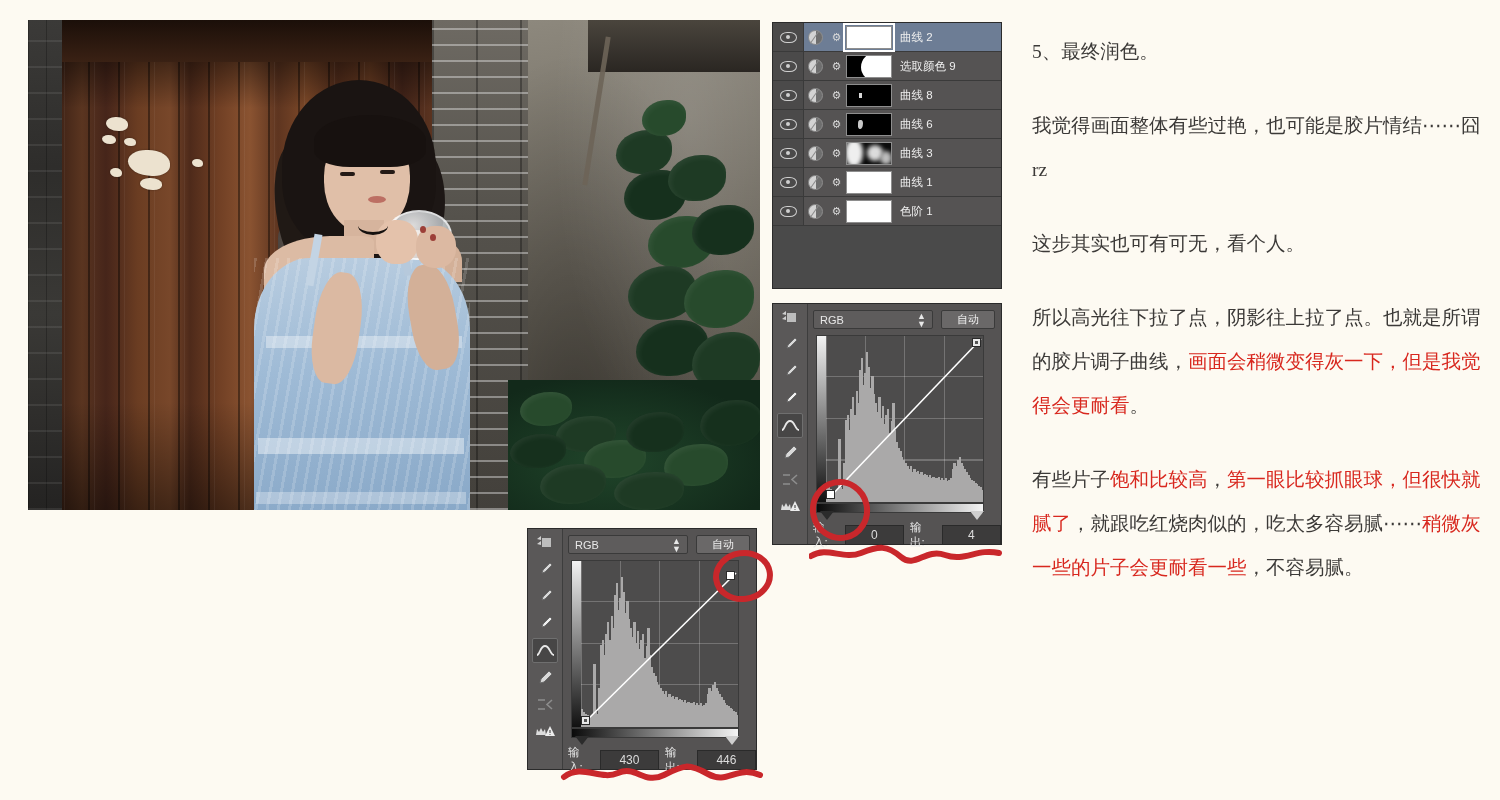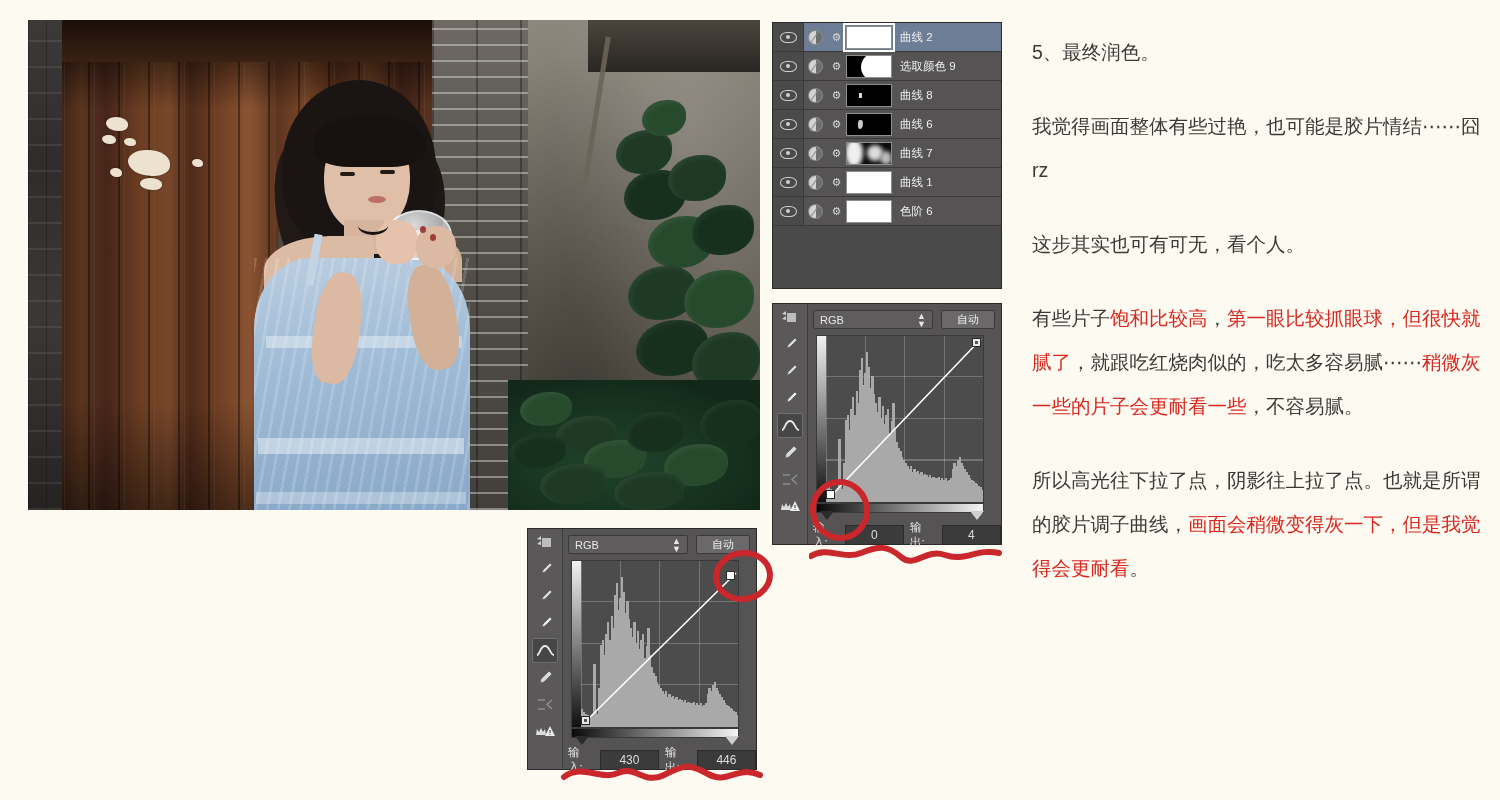--- a/index.html
+++ b/index.html
@@ -171,21 +171,21 @@
     gap:6px;color:#e6e6e6;font-size:11.5px;}
   .fbox{background:#3c3b3b;border:1px solid #2a2a2a;color:#dcdcdc;
     padding:2px 0;width:58px;text-align:center;font-size:12px;}
 
   
   .anno{position:absolute;pointer-events:none;}
 
   
   .textcol{position:absolute;left:1032px;top:30px;width:462px;
     font-size:19.5px;line-height:44px;color:#3c3a38;
-    font-family:Liberation Sans, sans-serif;}
+    font-family:Liberation Serif, serif;}
   .para{margin:0 0 30px 0;}
   .red{color:#d8281f;}
 </style>
 </head>
 <body>
 
 <div class="stage">
 
   <div class="photo">
     <div class="ph-layer ph-door"></div>
@@ -324,21 +324,21 @@
         </div>
       <div class="adj-ic">
           <div class="adj-circ"></div>
         </div>
       <div class="link-ic">⚙</div>
       <div class="mask-th" style="background:#0b0b0b;position:relative;overflow:hidden;">
         <div style="position:absolute;left:-2px;top:-4px;width:18px;height:28px;background:#efefef;border-radius:50%;filter:blur(2px);"></div>
         <div style="position:absolute;left:20px;top:2px;width:16px;height:16px;background:#dcdcdc;border-radius:50%;filter:blur(2px);"></div>
         <div style="position:absolute;left:33px;top:8px;width:12px;height:14px;background:#bdbdbd;border-radius:50%;filter:blur(2px);"></div>
       </div>
-      <span class="lname">曲线 7</span>
+      <span class="lname">曲线 3</span>
     </div>
 
     <div class="layer-row">
       <div class="eye-cell">
           <div class="eye">
             <i></i>
           </div>
         </div>
       <div class="adj-ic">
           <div class="adj-circ"></div>
@@ -352,21 +352,21 @@
       <div class="eye-cell">
           <div class="eye">
             <i></i>
           </div>
         </div>
       <div class="adj-ic">
           <div class="adj-circ"></div>
         </div>
       <div class="link-ic">⚙</div>
       <div class="mask-th"></div>
-      <span class="lname">色阶 6</span>
+      <span class="lname">色阶 1</span>
     </div>
 
 
   </div>
 
   <div class="curves" style="left:772px;top:303px;">
     <div class="cv-tools">
       <div class="tool">
           <div class="tbox">
         <svg width="19" height="17" viewBox="0 0 19 17">
@@ -753,20 +753,20 @@
     <p class="para">
       <span>5、最终润色。</span>
     </p>
     <p class="para">
       <span>我觉得画面整体有些过艳，也可能是胶片情结⋯⋯囧rz</span>
     </p>
     <p class="para">
       <span>这步其实也可有可无，看个人。</span>
     </p>
     <p class="para">
+      <span>所以高光往下拉了点，阴影往上拉了点。也就是所谓的胶片调子曲线，</span><span class="red">画面会稍微变得灰一下，但是我觉得会更耐看</span><span>。</span>
+    </p>
+    <p class="para">
       <span>有些片子</span><span class="red">饱和比较高</span><span>，</span><span class="red">第一眼比较抓眼球，但很快就腻了</span><span>，就跟吃红烧肉似的，吃太多容易腻⋯⋯</span><span class="red">稍微灰一些的片子会更耐看一些</span><span>，不容易腻。</span>
     </p>
-    <p class="para">
-      <span>所以高光往下拉了点，阴影往上拉了点。也就是所谓的胶片调子曲线，</span><span class="red">画面会稍微变得灰一下，但是我觉得会更耐看</span><span>。</span>
-    </p>
   </div>
 
 </div>
 
 </body></html>

